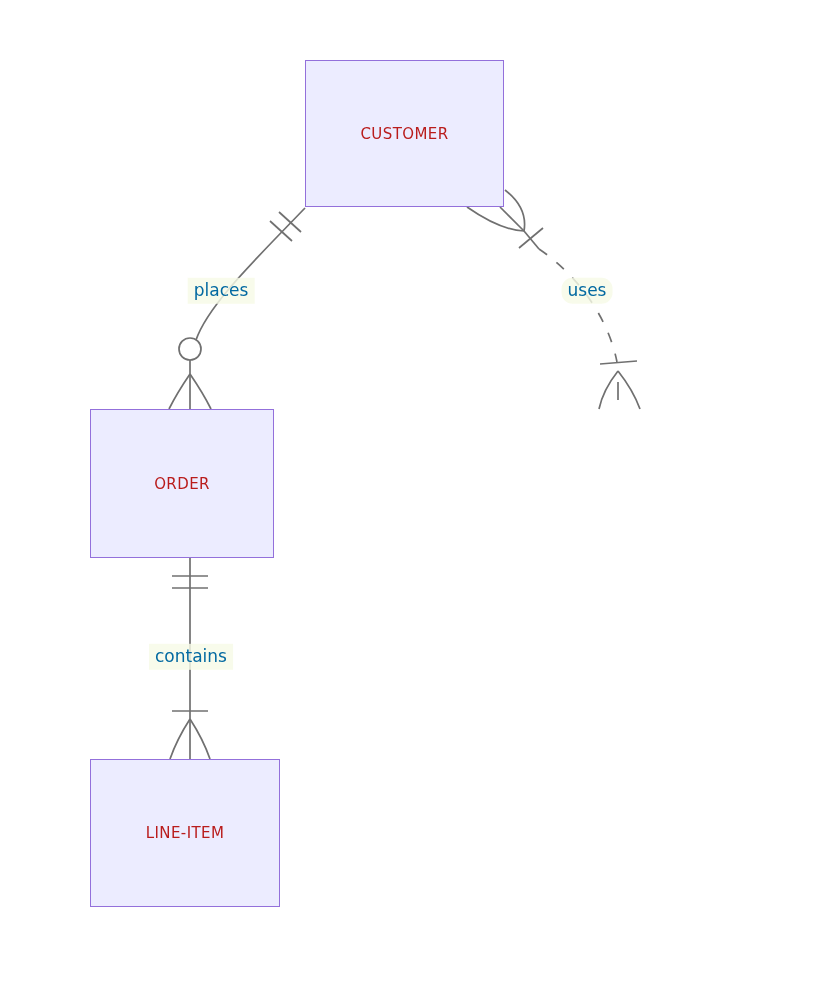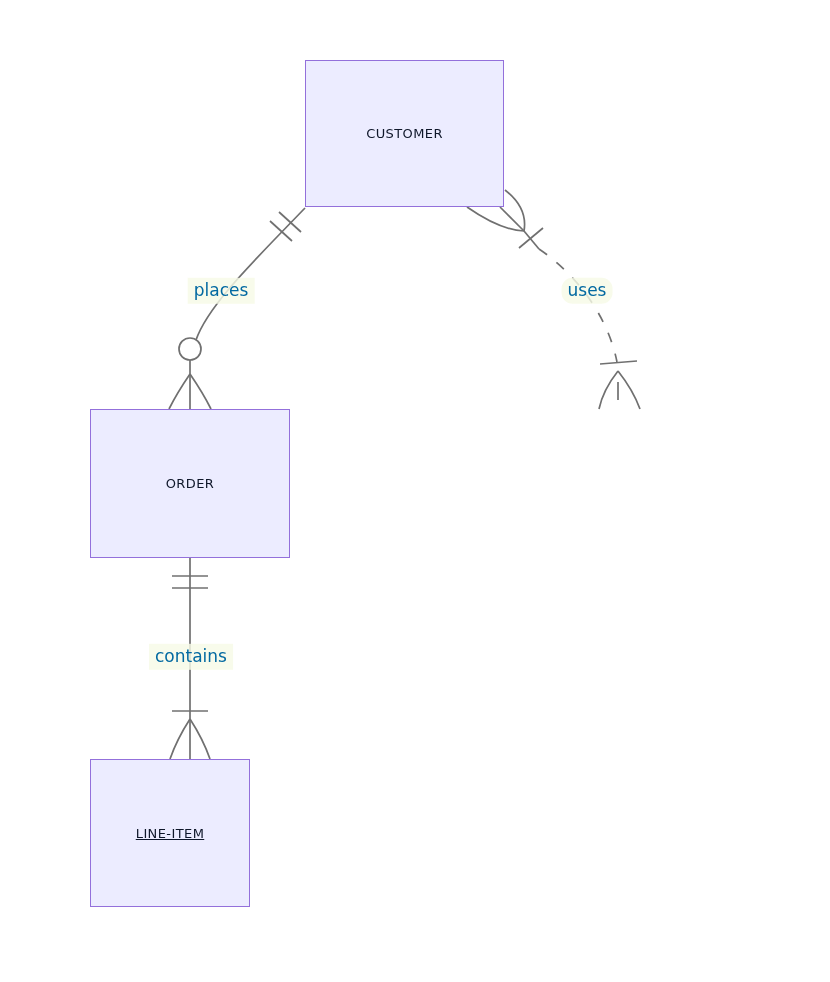--- a/index.html
+++ b/index.html
@@ -33,39 +33,39 @@
     fill: #ffffff;
   }
   .entity {
     position: absolute;
     background: #ECECFF;
     border: 1.5px solid #9370DB;
     box-sizing: border-box;
     display: flex;
     align-items: center;
     justify-content: center;
-    color: #0f172a;
-    font-size: 13px;
+    color: #b91c1c;
+    font-size: 15px;
     letter-spacing: 0.4px;
     white-space: nowrap;
   }
   .rel-label {
     position: absolute;
     transform: translate(-50%, -50%);
     background: rgba(246, 250, 230, 0.82);
     padding: 2px 6px 4px 6px;
     color: #0369a1;
     font-size: 17px;
     line-height: 1.2;
     white-space: nowrap;
   }
   .ent-customer        { left: 305px; top: 60px;  width: 199px; height: 147px; }
-  .ent-order           { left: 90px;  top: 409px; width: 200px; height: 149px; }
+  .ent-order           { left: 90px;  top: 409px; width: 184px; height: 149px; }
   .ent-delivery        { left: 490px; top: 409px; width: 258px; height: 148px; }
-  .ent-lineitem        { left: 90px;  top: 759px; width: 160px; height: 148px; text-decoration: underline; }
+  .ent-lineitem        { left: 90px;  top: 759px; width: 190px; height: 148px; }
   .lbl-places   { left: 221px; top: 291px; }
   .lbl-uses     { left: 587px; top: 291px; border-radius: 11px; }
   .lbl-contains { left: 191px; top: 657px; }
 </style>
 </head>
 <body>
 
 <div class="canvas">
 
   <svg class="edges" viewBox="0 0 830 982" xmlns="http://www.w3.org/2000/svg">

